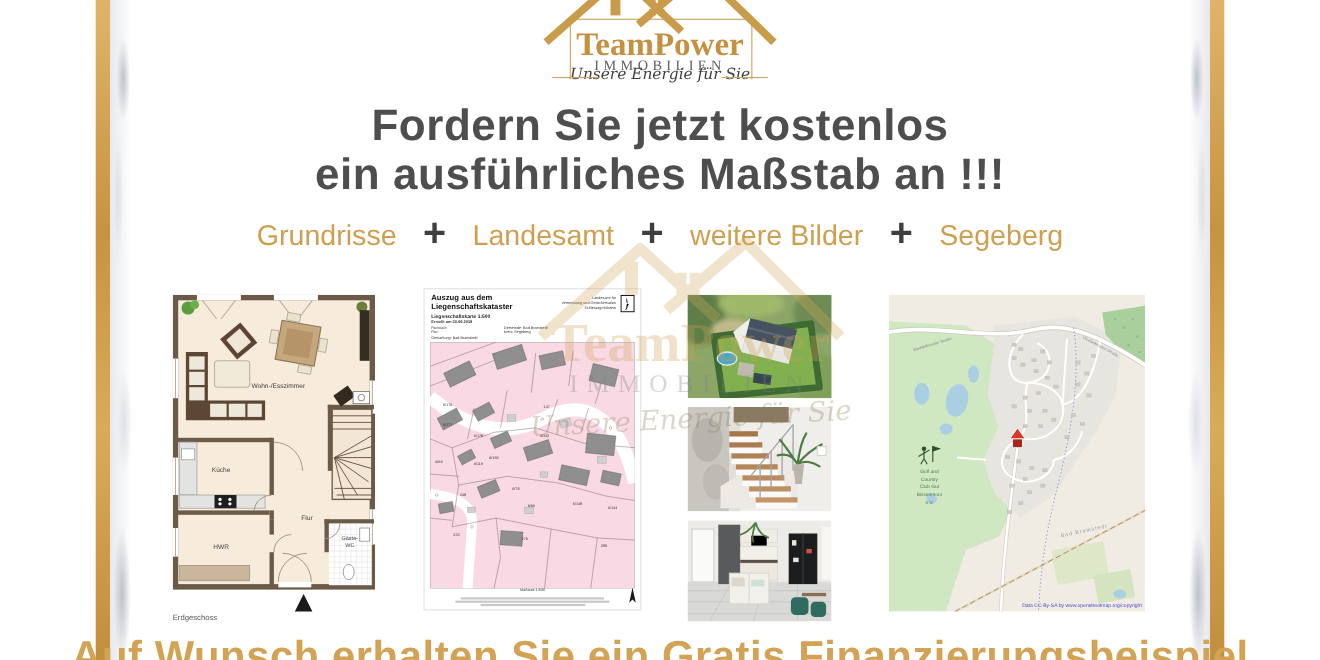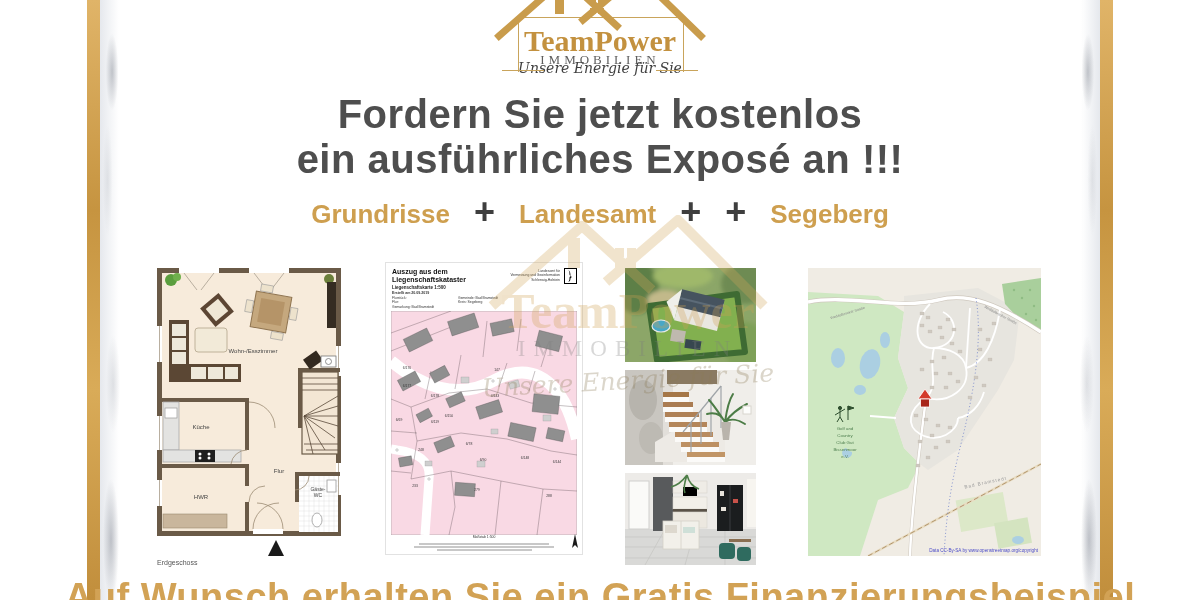--- a/index.html
+++ b/index.html
@@ -31,21 +31,21 @@
     font-family:"DejaVu Serif",serif;font-style:italic;font-size:14px;color:#3F3F3F;}
   .tagline-rule{position:absolute;top:70px;width:42px;height:1px;background:#C9A45B;}
 
   
   .headline{position:absolute;left:0;top:92px;width:1200px;text-align:center;
     font-weight:bold;font-size:40px;line-height:1.13;color:#4E4E4E;letter-spacing:.5px;}
 
   
   .features{position:absolute;left:0;top:198px;width:1200px;display:flex;
     justify-content:center;align-items:center;gap:24px;}
-  .feature{font-weight:bold;font-size:26px;color:#CE9F4F;}
+  .feature{font-weight:normal;font-size:26px;color:#CE9F4F;}
   .plus{font-weight:900;font-size:36px;color:#3E3E3E;line-height:1;margin-top:-4px;}
 
   
   .watermark{position:absolute;left:478px;top:220px;width:300px;height:185px;
     opacity:.30;z-index:40;pointer-events:none;text-align:center;}
   .wm-name{position:absolute;left:0;top:62px;width:300px;font-family:"Liberation Serif",serif;
     font-weight:bold;font-size:50px;color:#CFA254;}
   .wm-industry{position:absolute;left:0;top:116px;width:300px;font-family:"Liberation Serif",serif;
     font-size:23px;letter-spacing:8px;color:#7E7E7E;}
   .wm-tagline{position:absolute;left:0;top:146px;width:300px;font-family:"DejaVu Serif",serif;
@@ -99,28 +99,29 @@
   </svg>
   <div class="logo-box"></div>
   <div class="brand-name">TeamPower</div>
   <div class="brand-industry">IMMOBILIEN</div>
   <div class="brand-tagline">Unsere Energie für Sie</div>
   <div class="tagline-rule" style="left:502px"></div>
   <div class="tagline-rule" style="left:656px"></div>
 
   <div class="headline">
     <div>Fordern Sie jetzt kostenlos</div>
-    <div>ein ausführliches Exposé an !!!</div>
+    <div>ein ausführliches Maßstab an !!!</div>
   </div>
 
   <div class="features">
     <span class="feature">Grundrisse</span>
     <span class="plus">+</span>
     <span class="feature">Landesamt</span>
     <span class="plus">+</span>
+    <span class="feature">weitere Bilder</span>
     <span class="plus">+</span>
     <span class="feature">Segeberg</span>
   </div>
 
   <div class="watermark">
     <svg class="abs" style="left:10px;top:0;overflow:visible" width="280" height="90">
       <g stroke="#D3A85C" stroke-width="10" fill="none" stroke-linejoin="round">
         <path d="M4,86 L94,6 L164,70"></path>
         <path d="M118,62 L190,0 L276,86"></path>
       </g>

